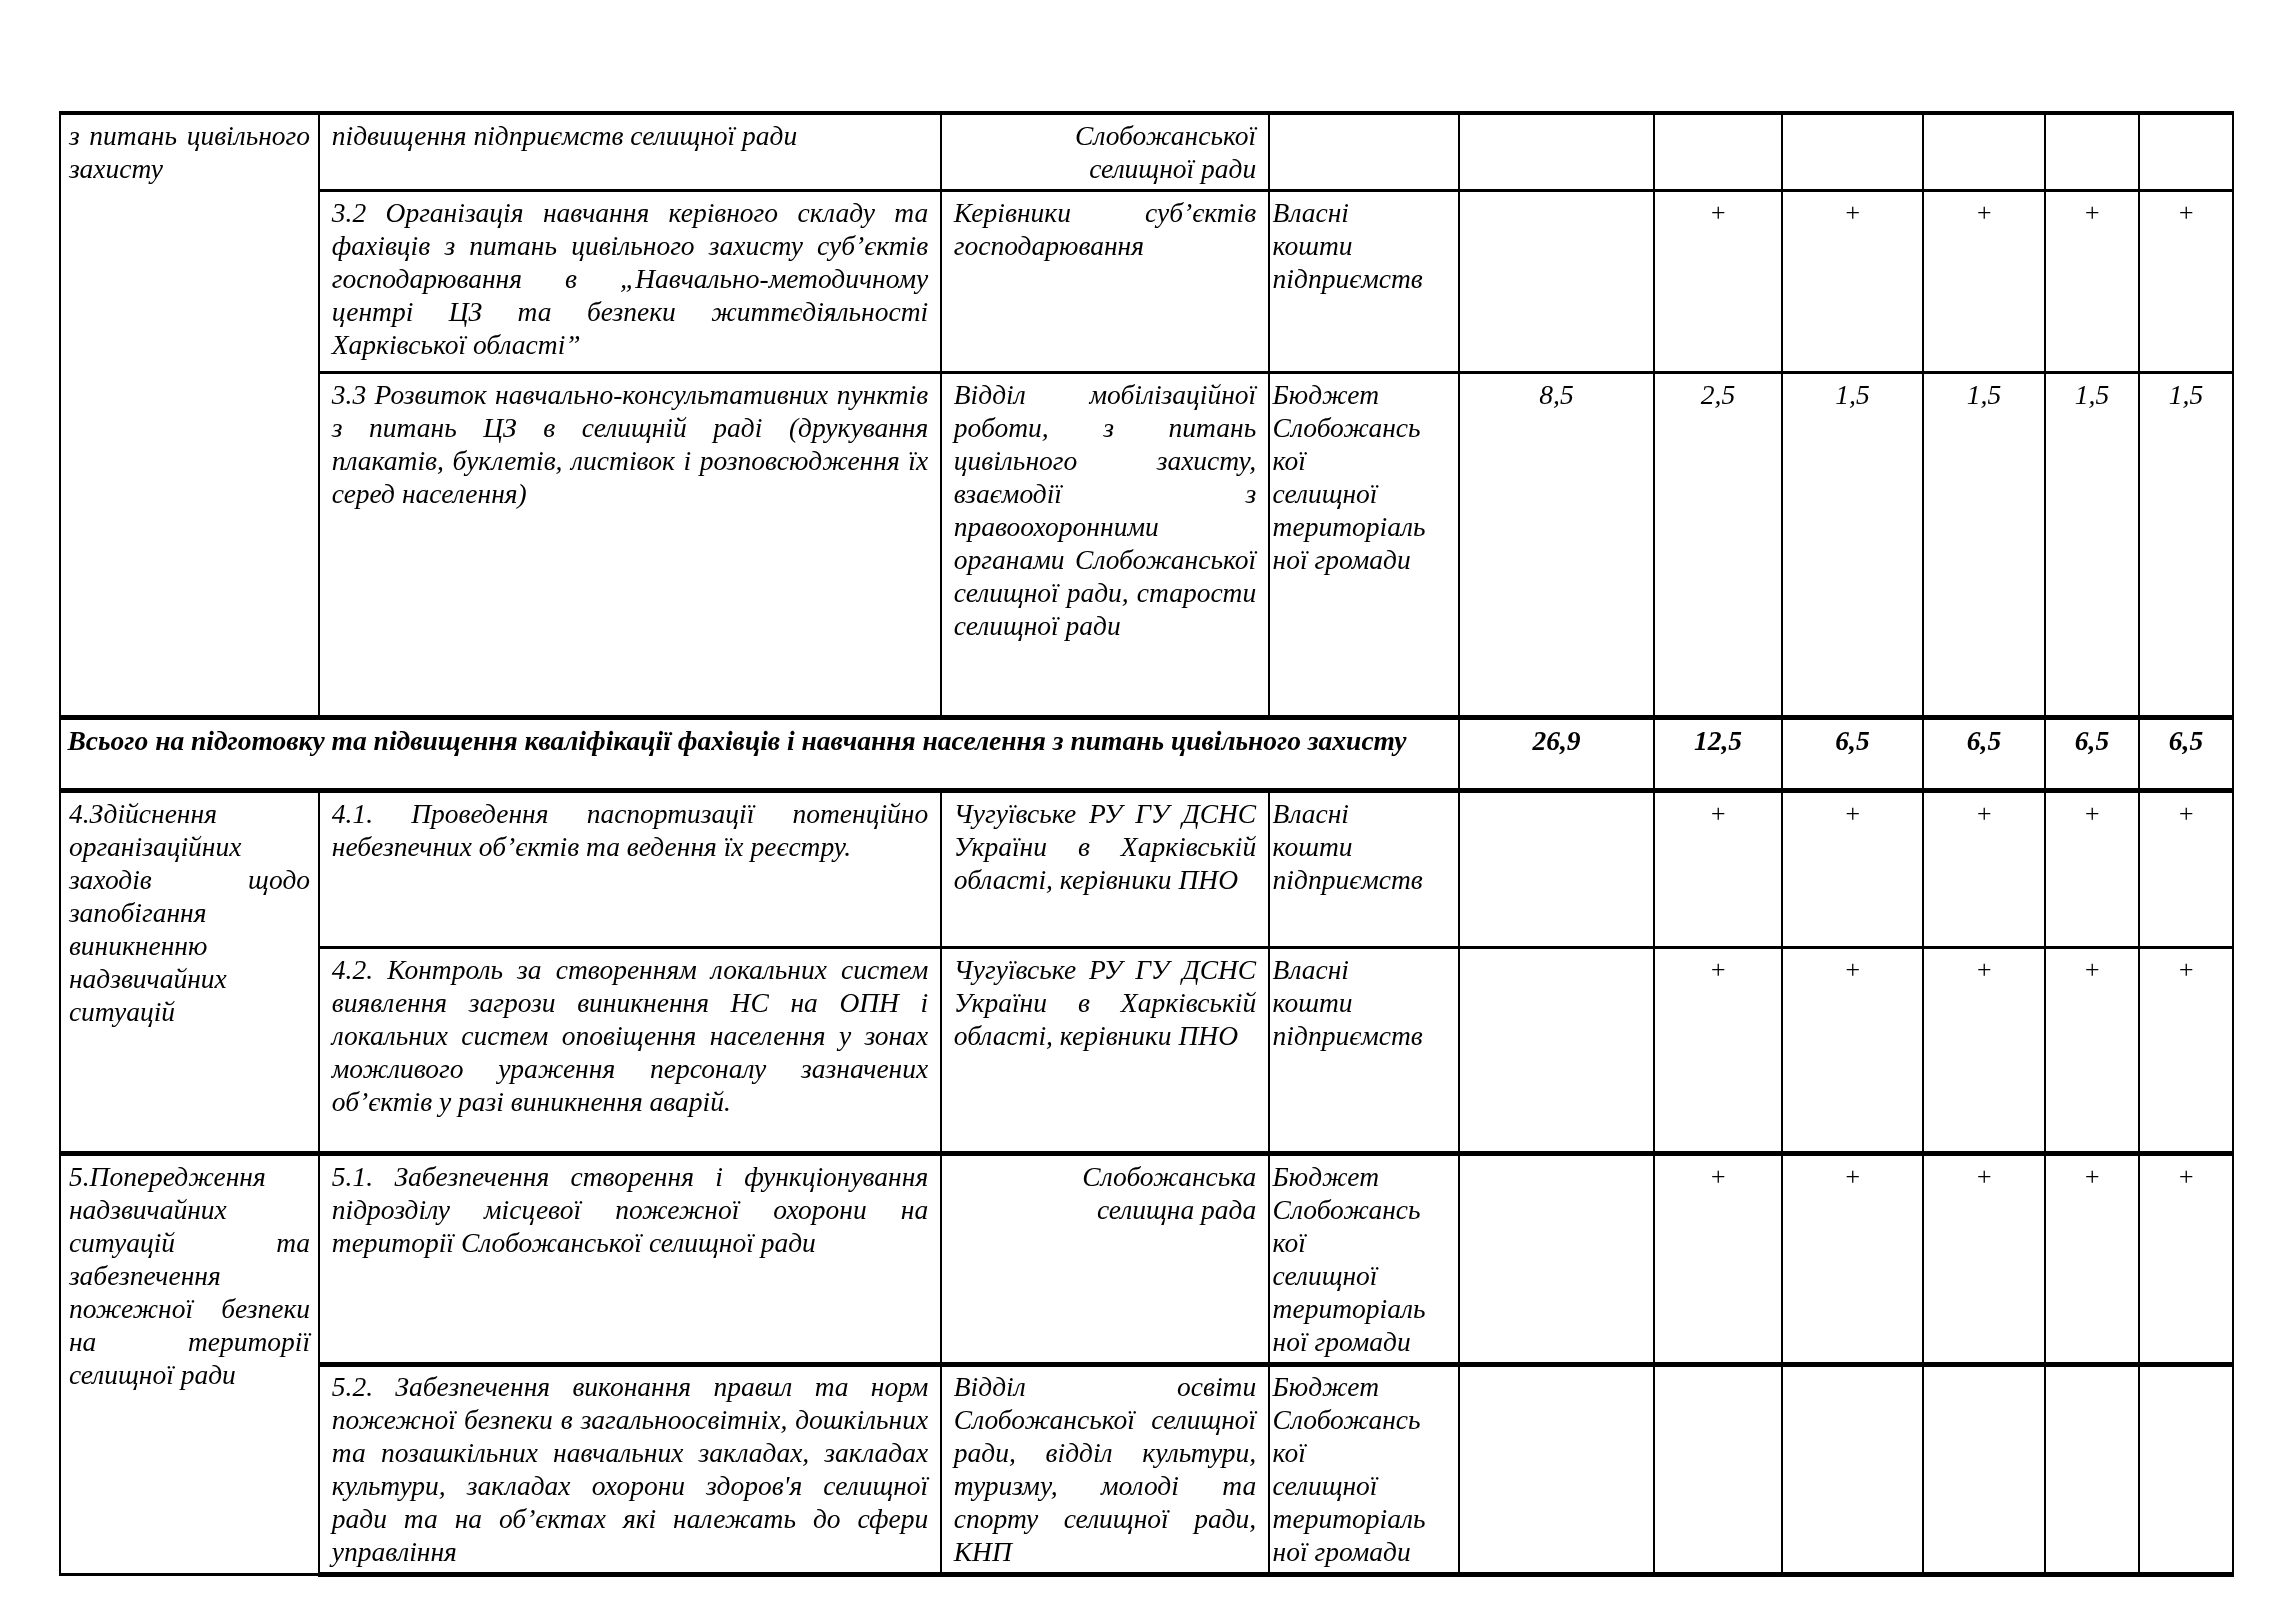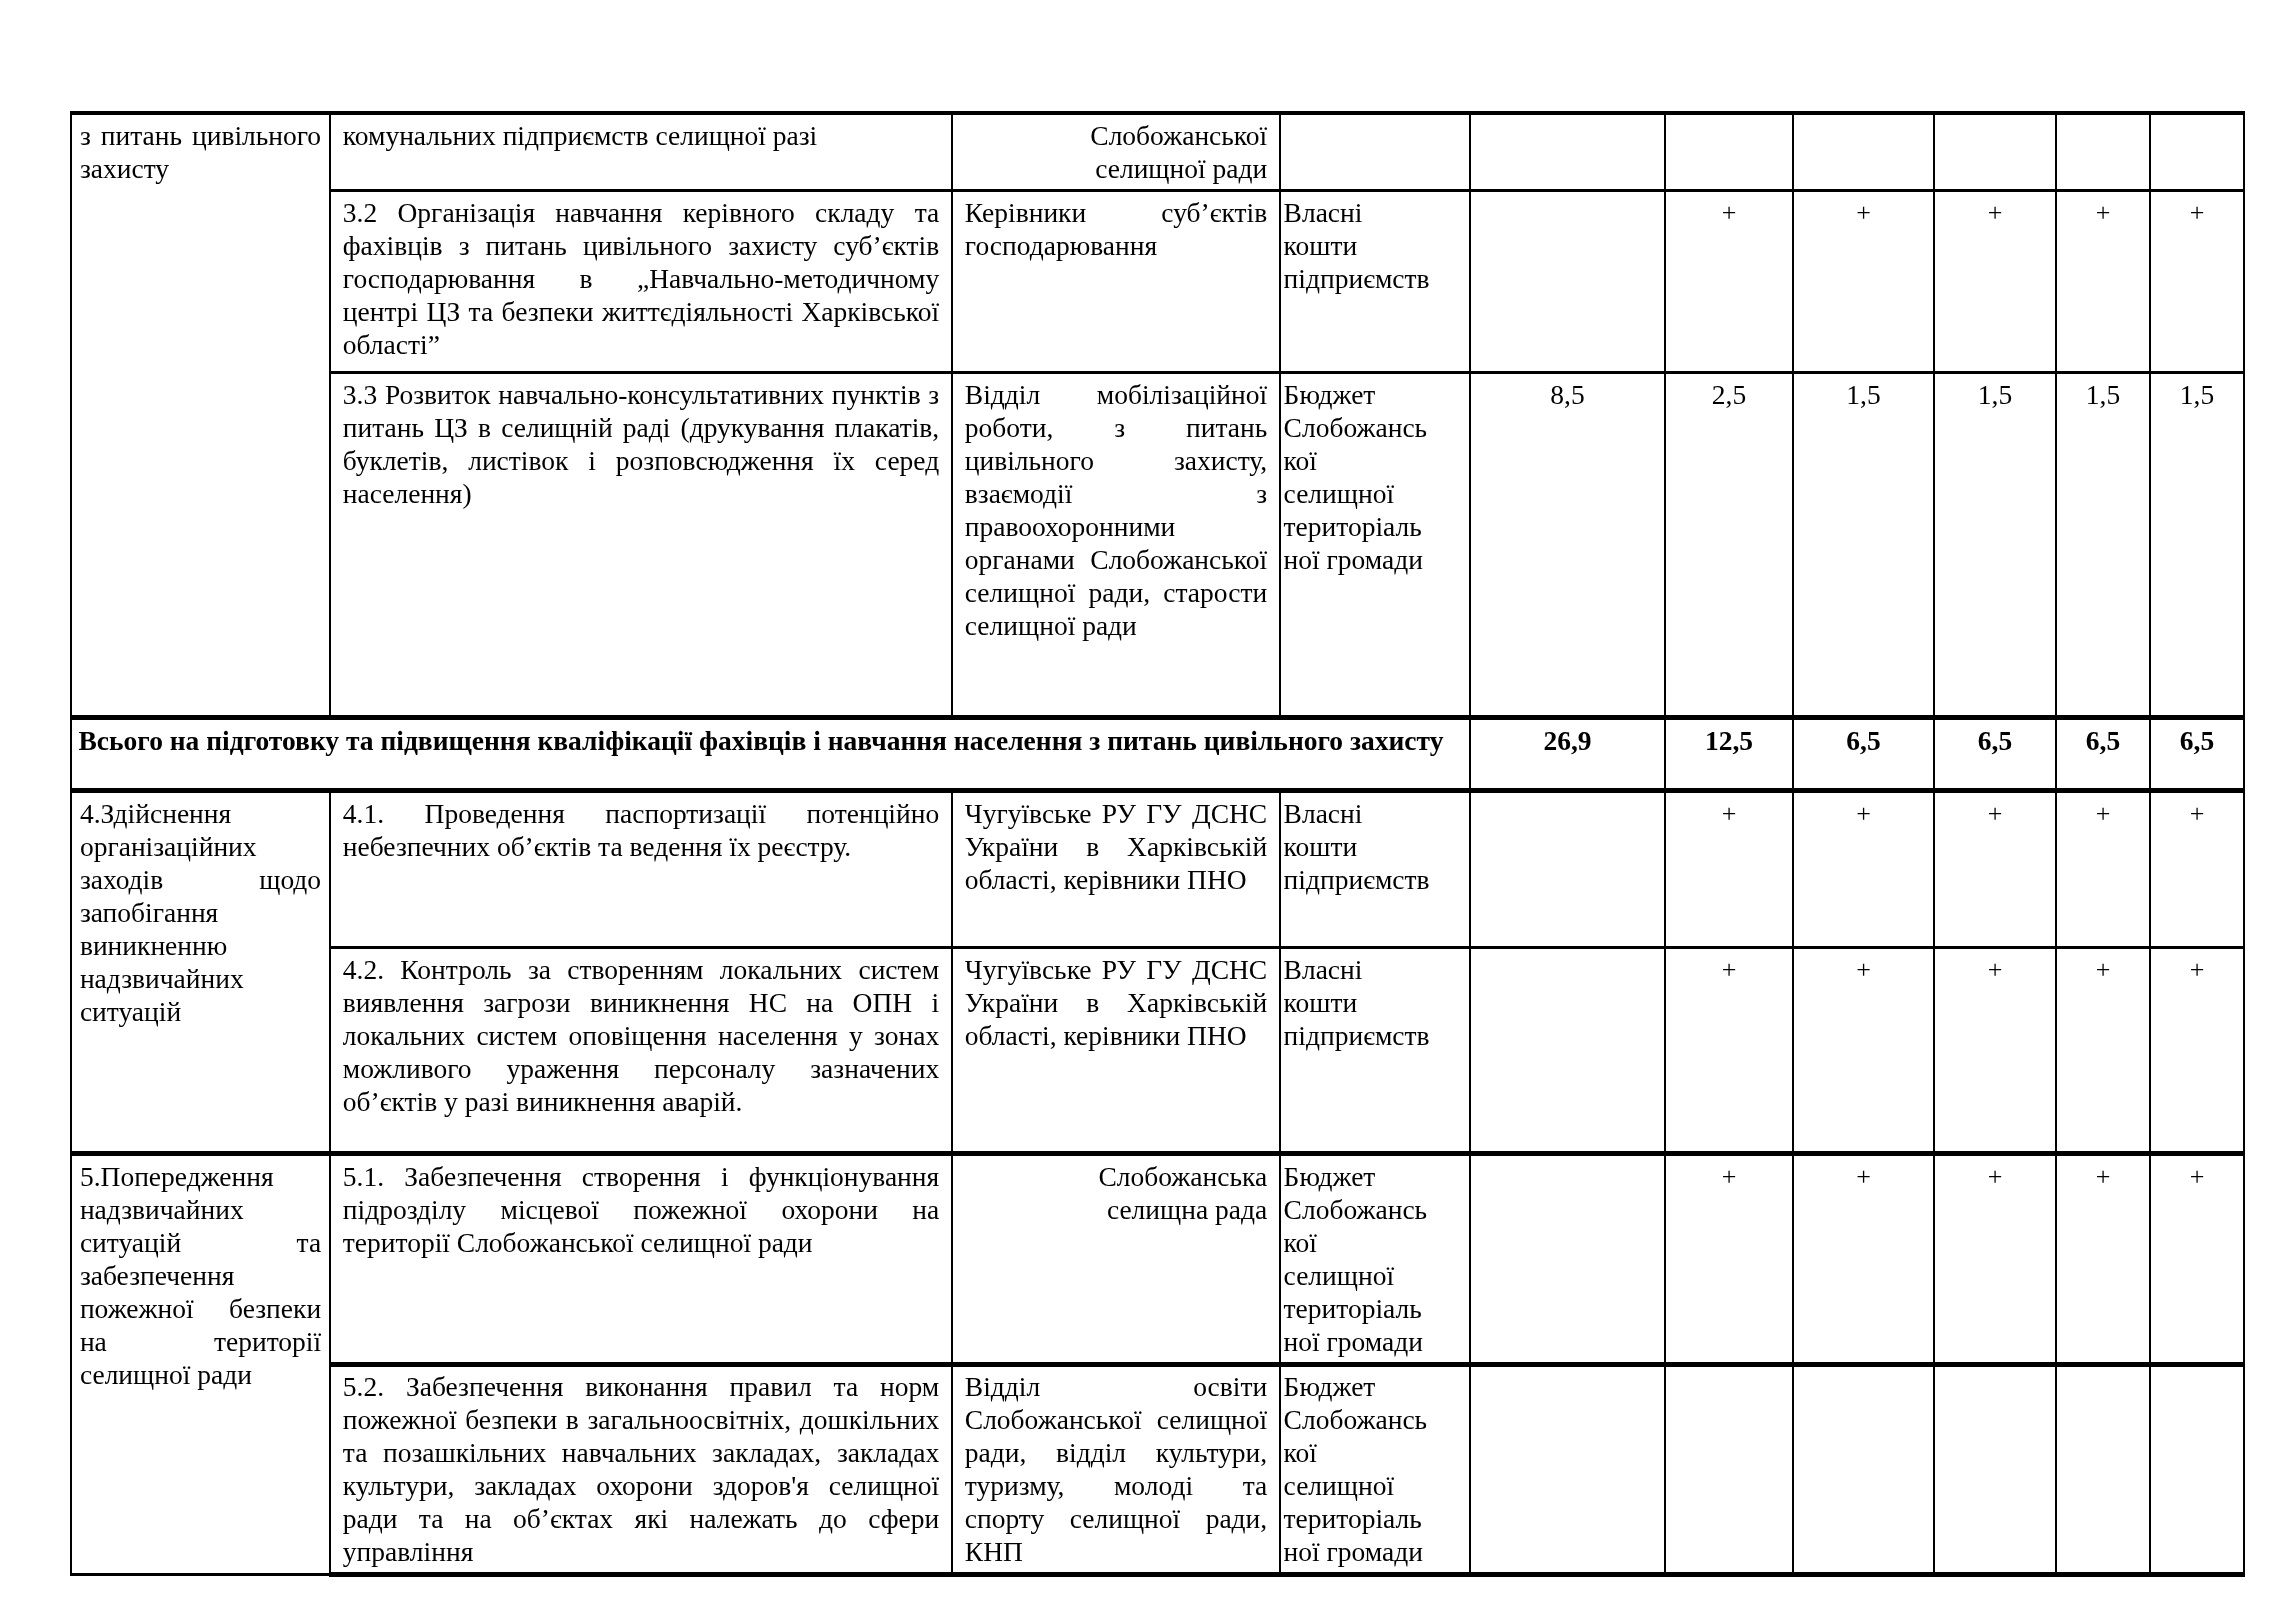--- a/index.html
+++ b/index.html
@@ -11,25 +11,26 @@
     position: relative;
     width: 2295px;
     height: 1623px;
     background: #ffffff;
     font-family: "Liberation Serif", "DejaVu Serif", serif;
     color: #000000;
     overflow: hidden;
   }
   table.program {
     position: absolute;
-    left: 70px;
+    left: 59px;
     top: 111px;
     width: 2173px;
     border-collapse: collapse;
     table-layout: fixed;
+    font-style: italic;
   }
   td {
     border-left: 2.6px solid #000;
     border-right: 2.6px solid #000;
     border-top: 3.3px solid #000;
     border-bottom: 3.3px solid #000;
     vertical-align: top;
     padding: 3.9px 11.8px;
     font-size: 27.5px;
     line-height: 33px;
@@ -92,21 +93,21 @@
       <col style="width:128px">
       <col style="width:141px">
       <col style="width:122px">
       <col style="width:94px">
       <col style="width:94px">
     </colgroup>
 
     <tbody>
         <tr class="first-row" style="height:71px">
       <td rowspan="3" class="cell-section">з питань цивільного захисту</td>
-      <td class="cell-measure">комунальних підприємств селищної разі</td>
+      <td class="cell-measure">підвищення підприємств селищної ради</td>
       <td class="cell-exec-pre">Слобожанської
 селищної ради</td>
       <td class="cell-fund-center"></td>
       <td class="cell-num"></td>
       <td class="cell-plus"></td>
       <td class="cell-plus"></td>
       <td class="cell-plus"></td>
       <td class="cell-plus"></td>
       <td class="cell-plus"></td>
     </tr>

